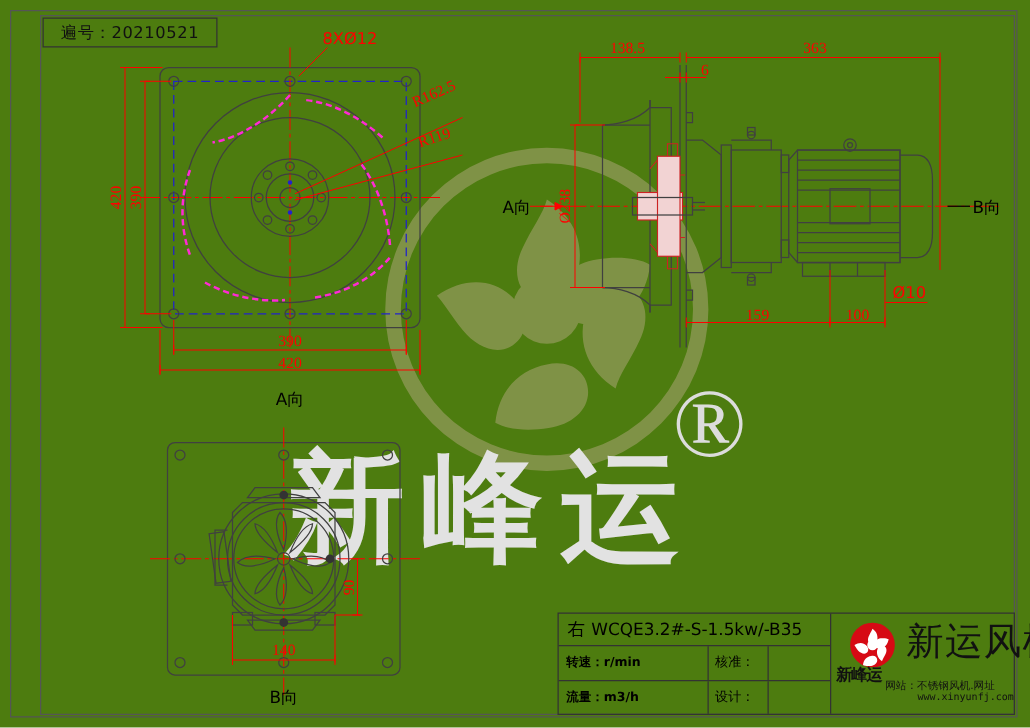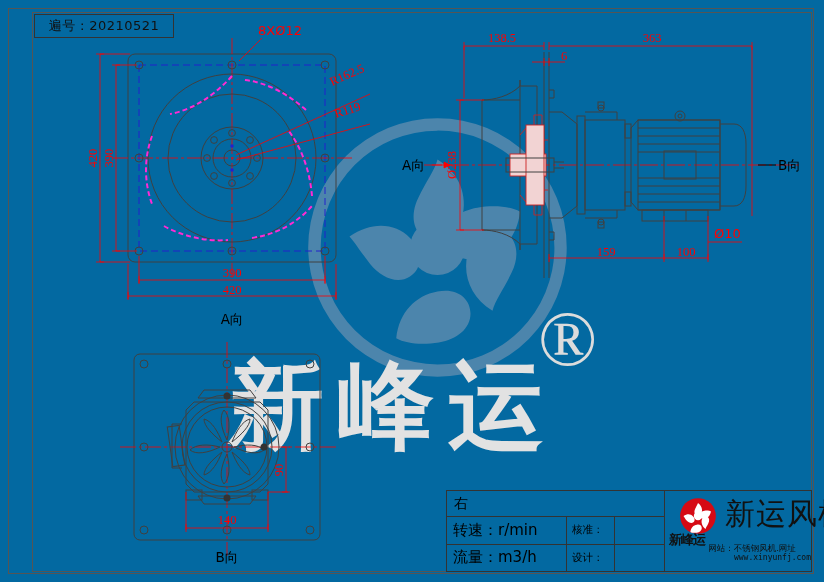--- a/index.html
+++ b/index.html
@@ -1,17 +1,17 @@
 <!DOCTYPE html>
 <html><head>
 <meta charset="utf-8">
 <style>
   html,body{margin:0;padding:0;background:#fff;}
   body{width:824px;height:582px;overflow:hidden;font-family:"Liberation Serif",serif;}
-  #sheet{position:relative;width:824px;height:582px;background:#0369a1;}
+  #sheet{position:relative;width:824px;height:582px;background:#4d7c0f;}
 
   .frame-outer{position:absolute;left:8px;top:8px;width:806px;height:566px;border:1px solid #555;box-sizing:border-box;}
   .frame-inner{position:absolute;left:32px;top:12px;width:780px;height:560px;border:1px solid #555;box-sizing:border-box;}
 
   .numblock{position:absolute;left:34px;top:14px;width:140px;height:24px;border:1px solid #333;box-sizing:border-box;
             display:flex;align-items:center;justify-content:center;font-size:13px;color:#111;letter-spacing:.5px;font-family:"DejaVu Sans",sans-serif;}
 
   
   .wm{position:absolute;pointer-events:none;}
   .wm-fan{left:300px;top:110px;width:275px;height:275px;opacity:.30;}
@@ -29,21 +29,21 @@
   
   .tb{position:absolute;left:446px;top:490px;width:366px;height:82px;border:1px solid #333;box-sizing:border-box;display:flex;}
   .tb-left{width:218px;border-right:1px solid #333;box-sizing:border-box;display:flex;flex-direction:column;}
   .tb-model{height:26px;border-bottom:1px solid #333;box-sizing:border-box;display:flex;align-items:center;padding-left:7px;
             font-size:13.5px;white-space:nowrap;font-family:"DejaVu Sans",sans-serif;}
   .tb-model .cn{font-size:14px;margin-right:5px;}
   .tb-rows{flex:1;display:flex;flex-direction:column;}
   .tb-row{flex:1;display:flex;border-bottom:1px solid #333;box-sizing:border-box;}
   .tb-row:last-child{border-bottom:none;}
   .tb-c1{width:120px;border-right:1px solid #333;box-sizing:border-box;display:flex;align-items:center;padding-left:6px;
-         font-size:15px;white-space:nowrap;font-family:"DejaVu Sans",sans-serif;}
+         font-size:10px;white-space:nowrap;font-family:"DejaVu Sans",sans-serif;font-weight:bold;}
   .tb-c2{width:48px;border-right:1px solid #333;box-sizing:border-box;display:flex;align-items:center;padding-left:5px;
          font-size:10.5px;white-space:nowrap;font-family:"DejaVu Sans",sans-serif;}
   .tb-c3{flex:1;}
   .tb-right{flex:1;position:relative;}
   .logo-mark{position:absolute;left:14px;top:6px;width:38px;height:38px;}
   .logo-sub{position:absolute;left:4px;top:40px;font-size:13px;color:#111;font-family:"DejaVu Sans",sans-serif;font-weight:700;
             letter-spacing:-1px;white-space:nowrap;}
   .logo-main{position:absolute;left:60px;top:6px;font-size:30px;color:#111;font-family:"DejaVu Sans",sans-serif;
              letter-spacing:1px;white-space:nowrap;line-height:1.1;}
   .logo-web1{position:absolute;left:28px;top:52px;width:118px;text-align:center;font-size:8.5px;color:#111;
@@ -346,20 +346,21 @@
     </g>
     <text class="dim" x="119" y="184" text-anchor="middle">140</text>
     <text class="dim" x="175" y="130" text-anchor="middle" transform="rotate(-90 175 130)">90</text>
     <text class="vlabel" x="119" y="222" text-anchor="middle">B向</text>
   </svg>
 
   <div class="tb">
     <div class="tb-left">
       <div class="tb-model">
         <span class="cn">右</span>
+        <span>WCQE3.2#-S-1.5kw/-B35</span>
       </div>
       <div class="tb-rows">
         <div class="tb-row">
           <div class="tb-c1">转速：r/min</div>
           <div class="tb-c2">核准：</div>
           <div class="tb-c3"></div>
         </div>
         <div class="tb-row">
           <div class="tb-c1">流量：m3/h</div>
           <div class="tb-c2">设计：</div>

